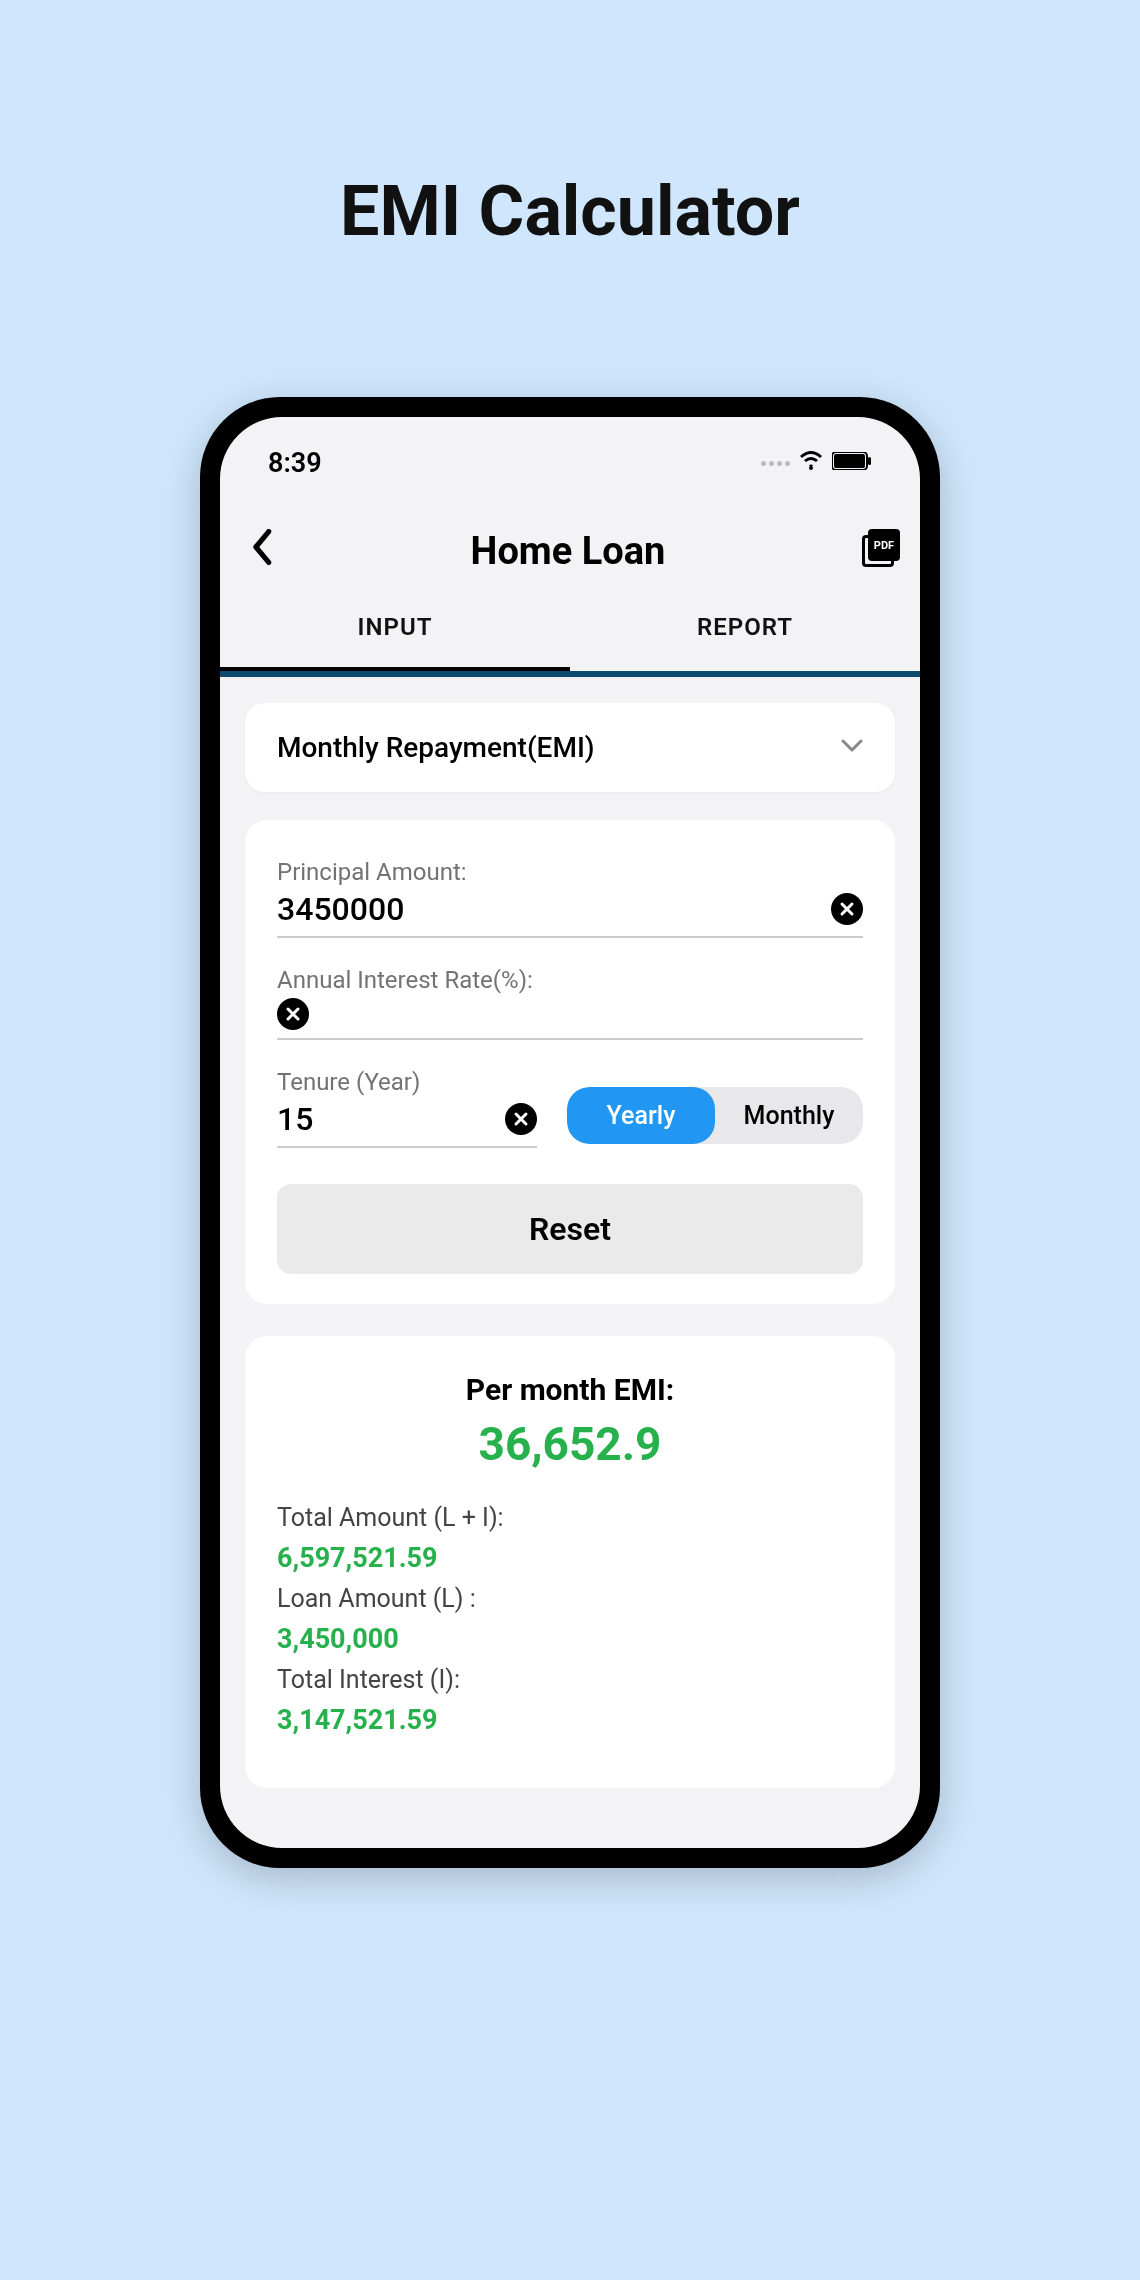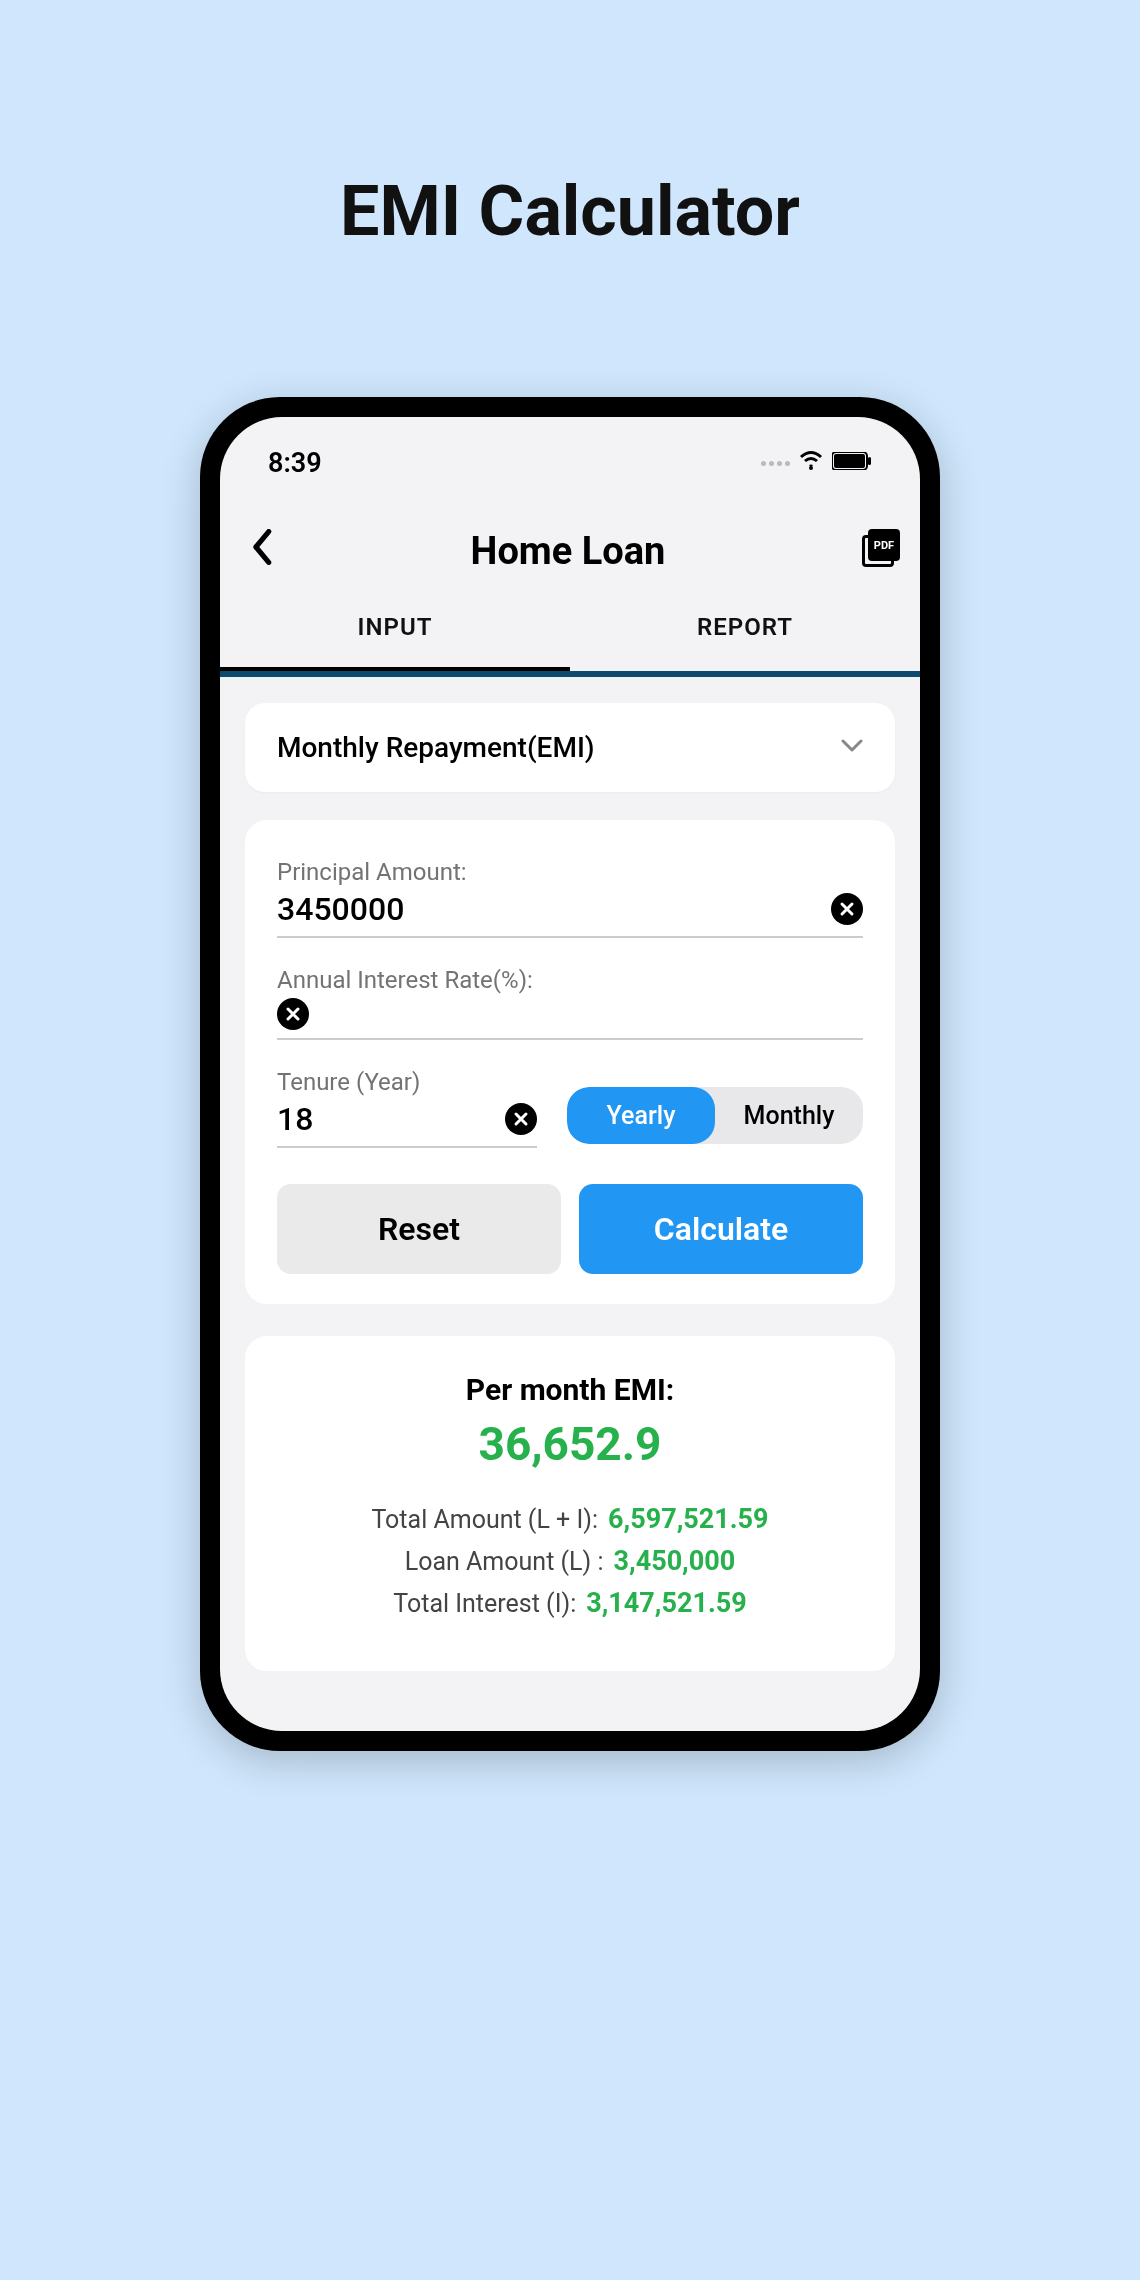--- a/index.html
+++ b/index.html
@@ -308,20 +308,21 @@
       color: #26b14c;
       margin-bottom: 32px;
     }
     
     .breakdown-row {
       display: flex;
       justify-content: center;
       align-items: baseline;
       gap: 10px;
       margin-bottom: 10px;
+      flex-direction: column;
     }
     
     .breakdown-label {
       font-size: 25px;
       color: #444;
     }
     
     .breakdown-value {
       font-size: 27px;
       font-weight: 700;
@@ -412,37 +413,36 @@
                   <path d="M3 3 L13 13 M13 3 L3 13" stroke="#fff" stroke-width="3" stroke-linecap="round"></path>
                 </svg>
             </div>
           </div>
         </div>
 
         <div class="tenure-row">
           <div class="tenure-left">
             <div class="field-label">Tenure (Year)</div>
             <div class="tenure-field-row">
-              <div class="field-value">18</div>
+              <div class="field-value">15</div>
               <div class="clear-icon">
                 <svg viewBox="0 0 16 16">
                     <path d="M3 3 L13 13 M13 3 L3 13" stroke="#fff" stroke-width="3" stroke-linecap="round"></path>
                   </svg>
               </div>
             </div>
           </div>
           <div class="toggle">
             <div class="toggle-option active">Yearly</div>
             <div class="toggle-option">Monthly</div>
           </div>
         </div>
 
         <div class="button-row">
           <div class="btn btn-reset">Reset</div>
-          <div class="btn btn-calculate">Calculate</div>
         </div>
       </div>
 
       <div class="result-card">
         <div class="emi-label">Per month EMI:</div>
         <div class="emi-value">36,652.9</div>
 
         <div class="breakdown-row">
           <span class="breakdown-label">Total Amount (L + I):</span>
           <span class="breakdown-value">6,597,521.59</span>

